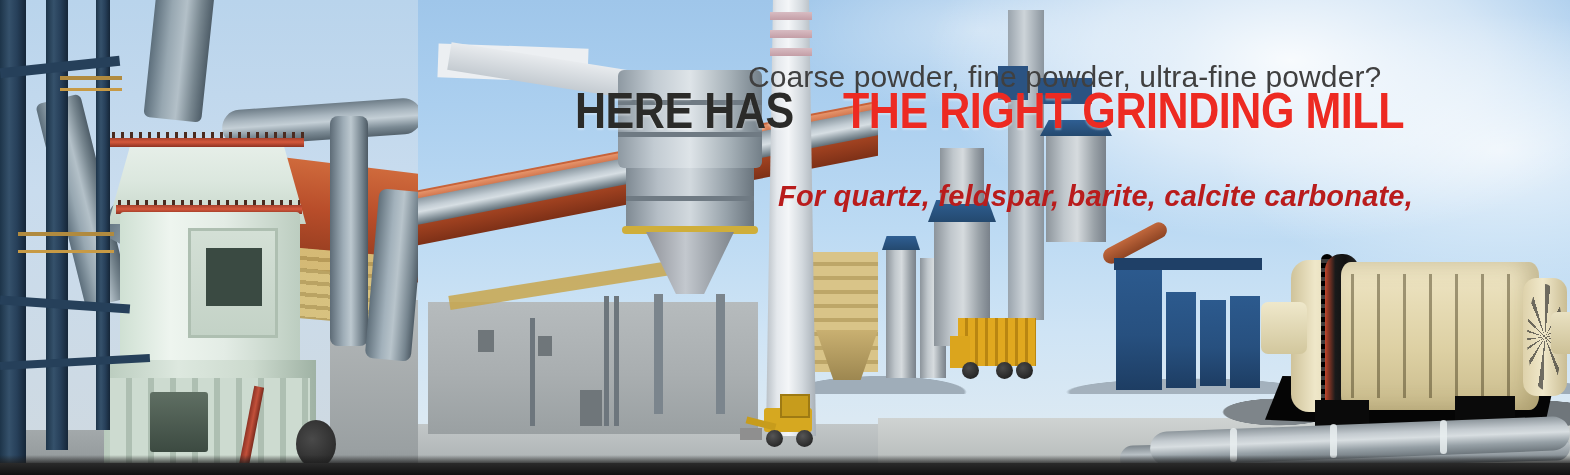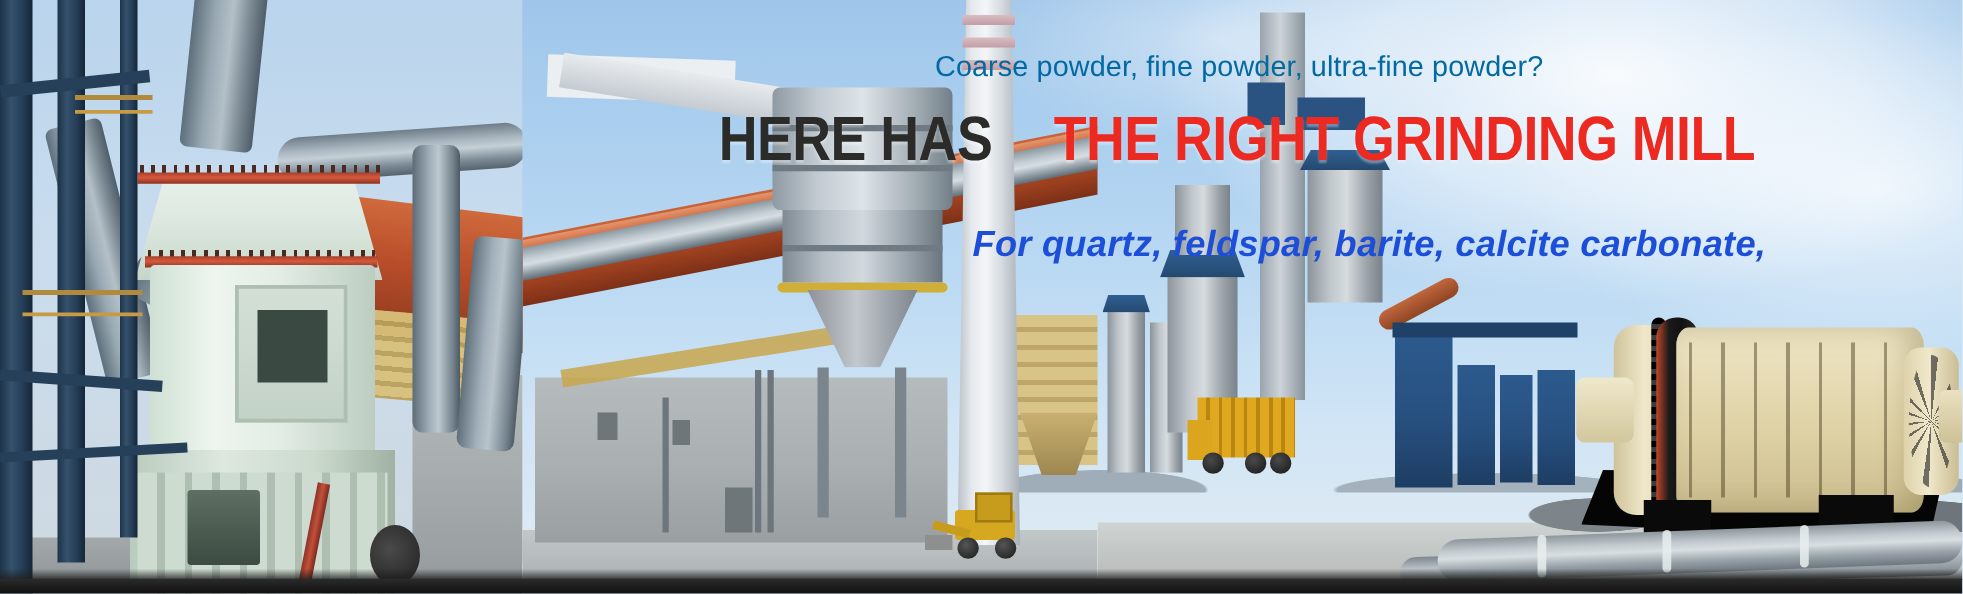--- a/index.html
+++ b/index.html
@@ -200,22 +200,22 @@
   .bm-bolt-ring{position:absolute;left:272px;top:34px;width:36px;height:106px;border-radius:50%;
     background:repeating-conic-gradient(#2b2b2b 0deg 6deg,transparent 6deg 26deg);opacity:.65;}
   .bm-trunnion{position:absolute;left:6px;top:52px;width:46px;height:52px;border-radius:7px;
     background:linear-gradient(180deg,#efe8cb,#d2c79d);}
   .bm-trunnion2{position:absolute;left:296px;top:62px;width:24px;height:42px;border-radius:6px;
     background:linear-gradient(180deg,#e9e1c2,#cdc197);}
   .bm-foot{position:absolute;background:#0a0a0a;}
 
   
   .eyebrow{
-    position:absolute;left:748px;top:40px;
-    font-size:23px;color:#0369a1;letter-spacing:.1px;
+    position:absolute;left:748px;top:60px;
+    font-size:30px;color:#404040;letter-spacing:.1px;
     font-family:"Liberation Sans",sans-serif;white-space:nowrap;
   }
   .headline-wrap{position:absolute;left:0;top:82px;width:1570px;}
   .hl-row{position:relative;height:46px;white-space:nowrap;}
   .hl-row.r1{text-align:left;padding-left:723px;}
   .hl-row.r2{text-align:center;padding-left:500px;height:52px;}
   .hl{
     font-family:"Liberation Sans Narrow","Liberation Sans",sans-serif;
     font-weight:bold;
     font-size:43px;
@@ -225,21 +225,21 @@
     display:inline-block;
     text-shadow:0 2px 2px rgba(255,255,255,.35);
   }
   .hl.dark{color:#2b2b29;}
   .hl.red{color:#ed2a22;}
   .hl.big{font-size:50px;}
   .sub{
     position:absolute;left:778px;
     font-family:"Liberation Sans",sans-serif;
     font-style:italic;font-weight:bold;
-    font-size:29px;color:#1d4ed8;
+    font-size:29px;color:#b91c1c;
     white-space:nowrap;letter-spacing:.2px;
   }
   .s1{top:180px;}
   .s2{top:224px;}
   .s3{top:265px;}
 
   
   .bottom-bar{position:absolute;left:0;top:463px;width:1570px;height:12px;background:linear-gradient(180deg,#2b2b2b,#111);}
   .bottom-bar-soft{position:absolute;left:0;top:455px;width:1570px;height:9px;background:linear-gradient(180deg,rgba(40,40,40,0),rgba(30,30,30,.85));}
 </style>

